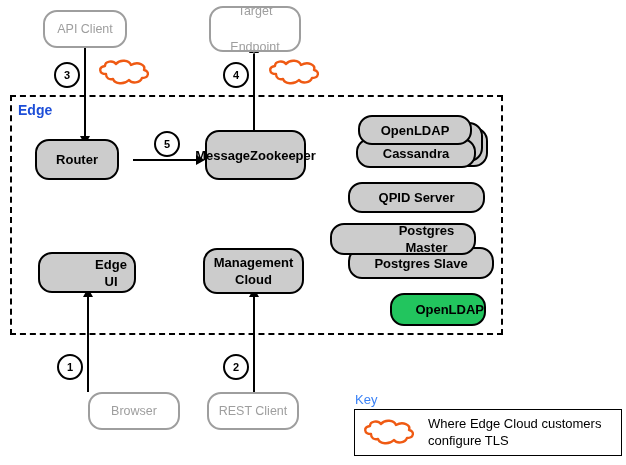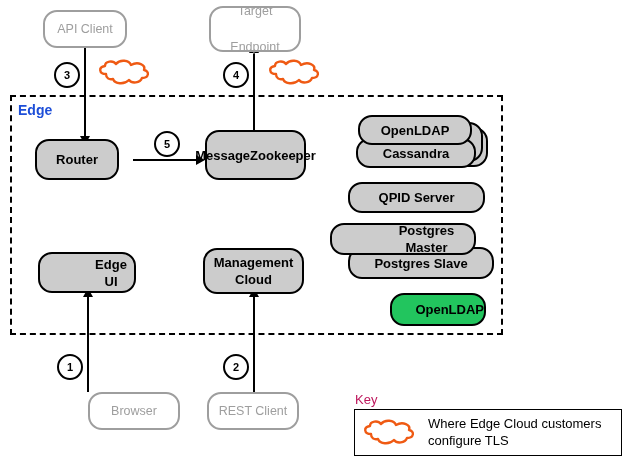--- a/index.html
+++ b/index.html
@@ -123,21 +123,21 @@
   
   .tls-cloud {
     position: absolute;
     z-index: 6;
   }
 
   
   #key-label {
     position: absolute;
     font-size: 13px;
-    color: #be185d;
+    color: #3b82f6;
     z-index: 6;
   }
   #key-box {
     position: absolute;
     box-sizing: border-box;
     border: 1px solid #000000;
     background: #ffffff;
     z-index: 6;
   }
   #key-text {

